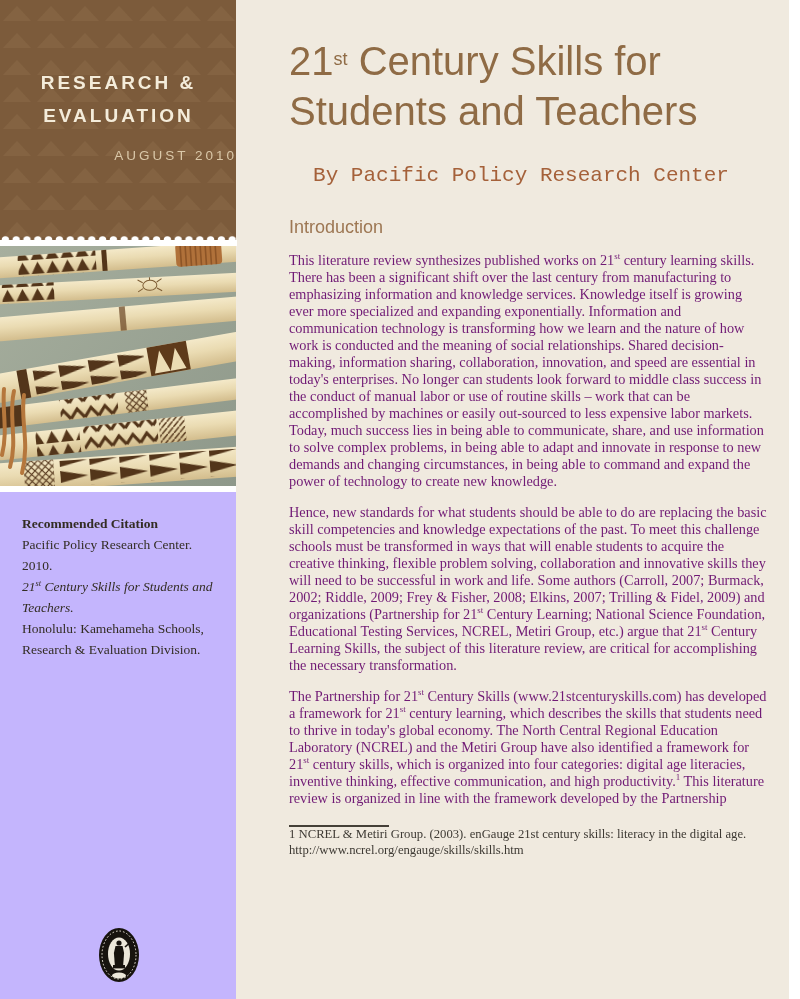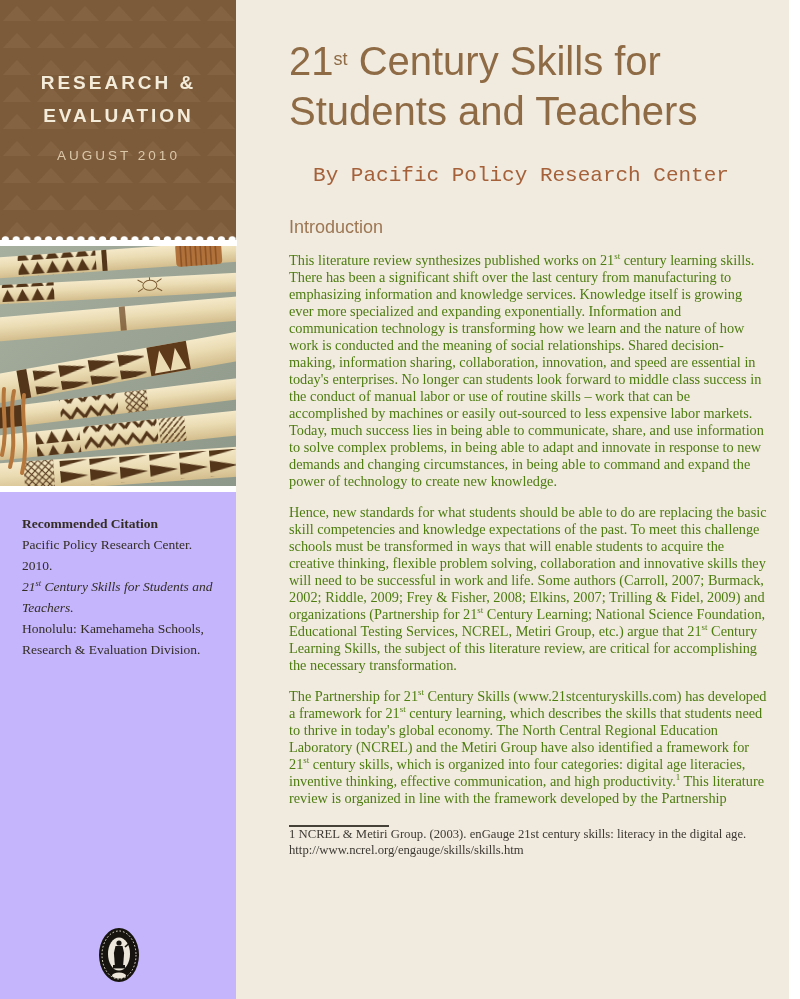--- a/index.html
+++ b/index.html
@@ -8,21 +8,21 @@
           font-family:"Liberation Serif", serif; }
 
   
   .sidebar { position:absolute; left:0; top:0; width:270px; height:100%; background:#ffffff; }
 
   .side-header { position:relative; width:237px; height:241px; background:#7c5b3b; }
   .side-header .tri-svg { position:absolute; left:0; top:0; width:100%; height:100%; display:block; }
   .side-header .texts { position:relative; padding-top:66px; text-align:center;
                         font-family:"Liberation Sans", sans-serif; z-index:2; }
   .rh-title { font-size:19px; font-weight:bold; letter-spacing:3px; line-height:33px; color:#f4ecda; }
-  .rh-date  { margin-top:16px; font-size:13.5px; letter-spacing:3px; color:#dac8a9; }
+  .rh-date  { margin-top:16px; font-size:13.5px; letter-spacing:3px; color:#dac8a9;text-align:right; }
   .perf { position:absolute; left:0; bottom:-5px; width:237px; height:13px; z-index:3; }
 
   .side-photo { position:absolute; top:241px; left:0; width:237px; height:245px; overflow:hidden; }
   .side-photo svg { display:block; width:100%; height:100%; }
 
   .side-lower { position:absolute; top:492px; bottom:0; left:0; width:237px; background:#c4b5fd; }
   .citation { padding:21px 12px 0 22px; font-size:13.5px; line-height:21px; color:#332d24; }
   .citation .cit-head { font-weight:bold; }
   .cit-italic { font-style:italic; }
   .citation sup, .body-copy sup, .footnote sup { font-size:0.62em; line-height:0; vertical-align:super; }
@@ -33,21 +33,21 @@
   
   .content { position:absolute; left:236px; top:0; width:553px; height:100%;
              background:#f0eadf; padding:36px 36px 0 53px; overflow:hidden; }
   .title { font-family:"Liberation Sans", sans-serif; font-weight:400;
            font-size:40px; line-height:50px; color:#8f6b45; }
   .title sup { font-size:0.45em; line-height:0; position:relative; top:-0.55em; vertical-align:baseline; }
   .byline { margin-top:28px; font-family:Liberation Mono, monospace; font-size:21px; color:#a5613a;text-align:center; }
   .section-h { margin-top:30px; font-family:"Liberation Sans", sans-serif; font-weight:400;
                font-size:18px; color:#9d7753; }
   .body-copy { margin-top:14px; width:478px; }
-  .body-copy p { font-size:14.3px; line-height:17px; color:#4d7c0f; margin-bottom:14px; text-align:left; }
+  .body-copy p { font-size:14.3px; line-height:17px; color:#701a75; margin-bottom:14px; text-align:left; }
   .footnote-rule { margin-top:18px; width:100px; height:2px; background:#454038; }
   .footnote { margin-top:0; width:480px; font-size:12.7px; line-height:15.6px; color:#3e3a34; }
 </style>
 </head>
 <body>
 
 <div class="page">
 
   <aside class="sidebar">
 

